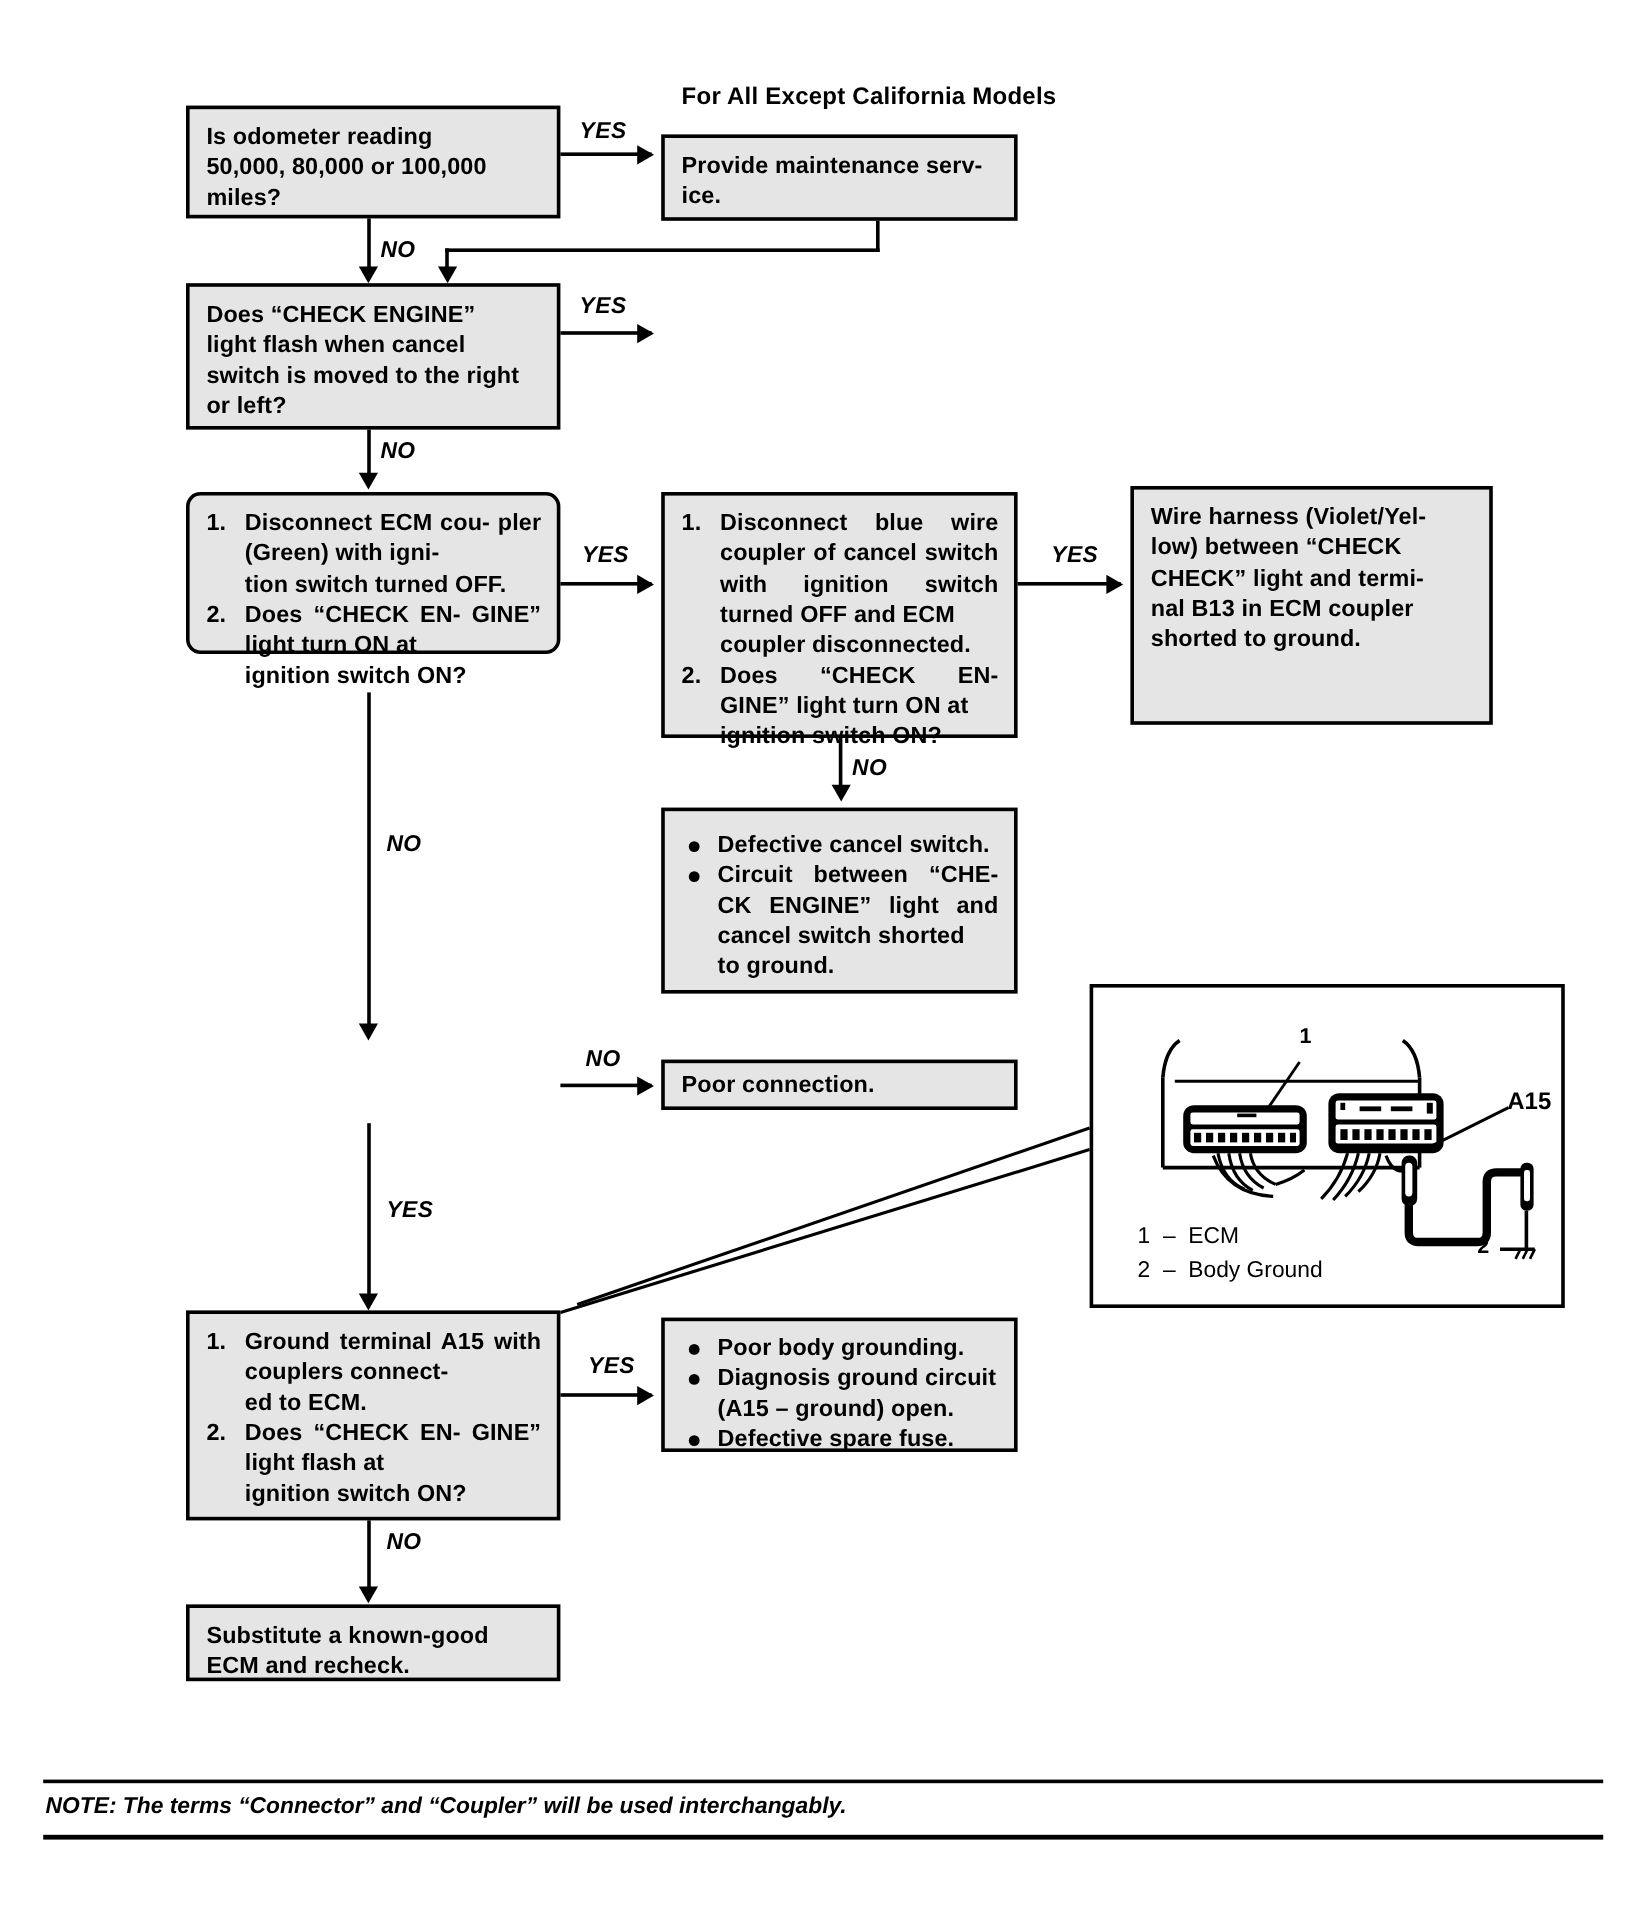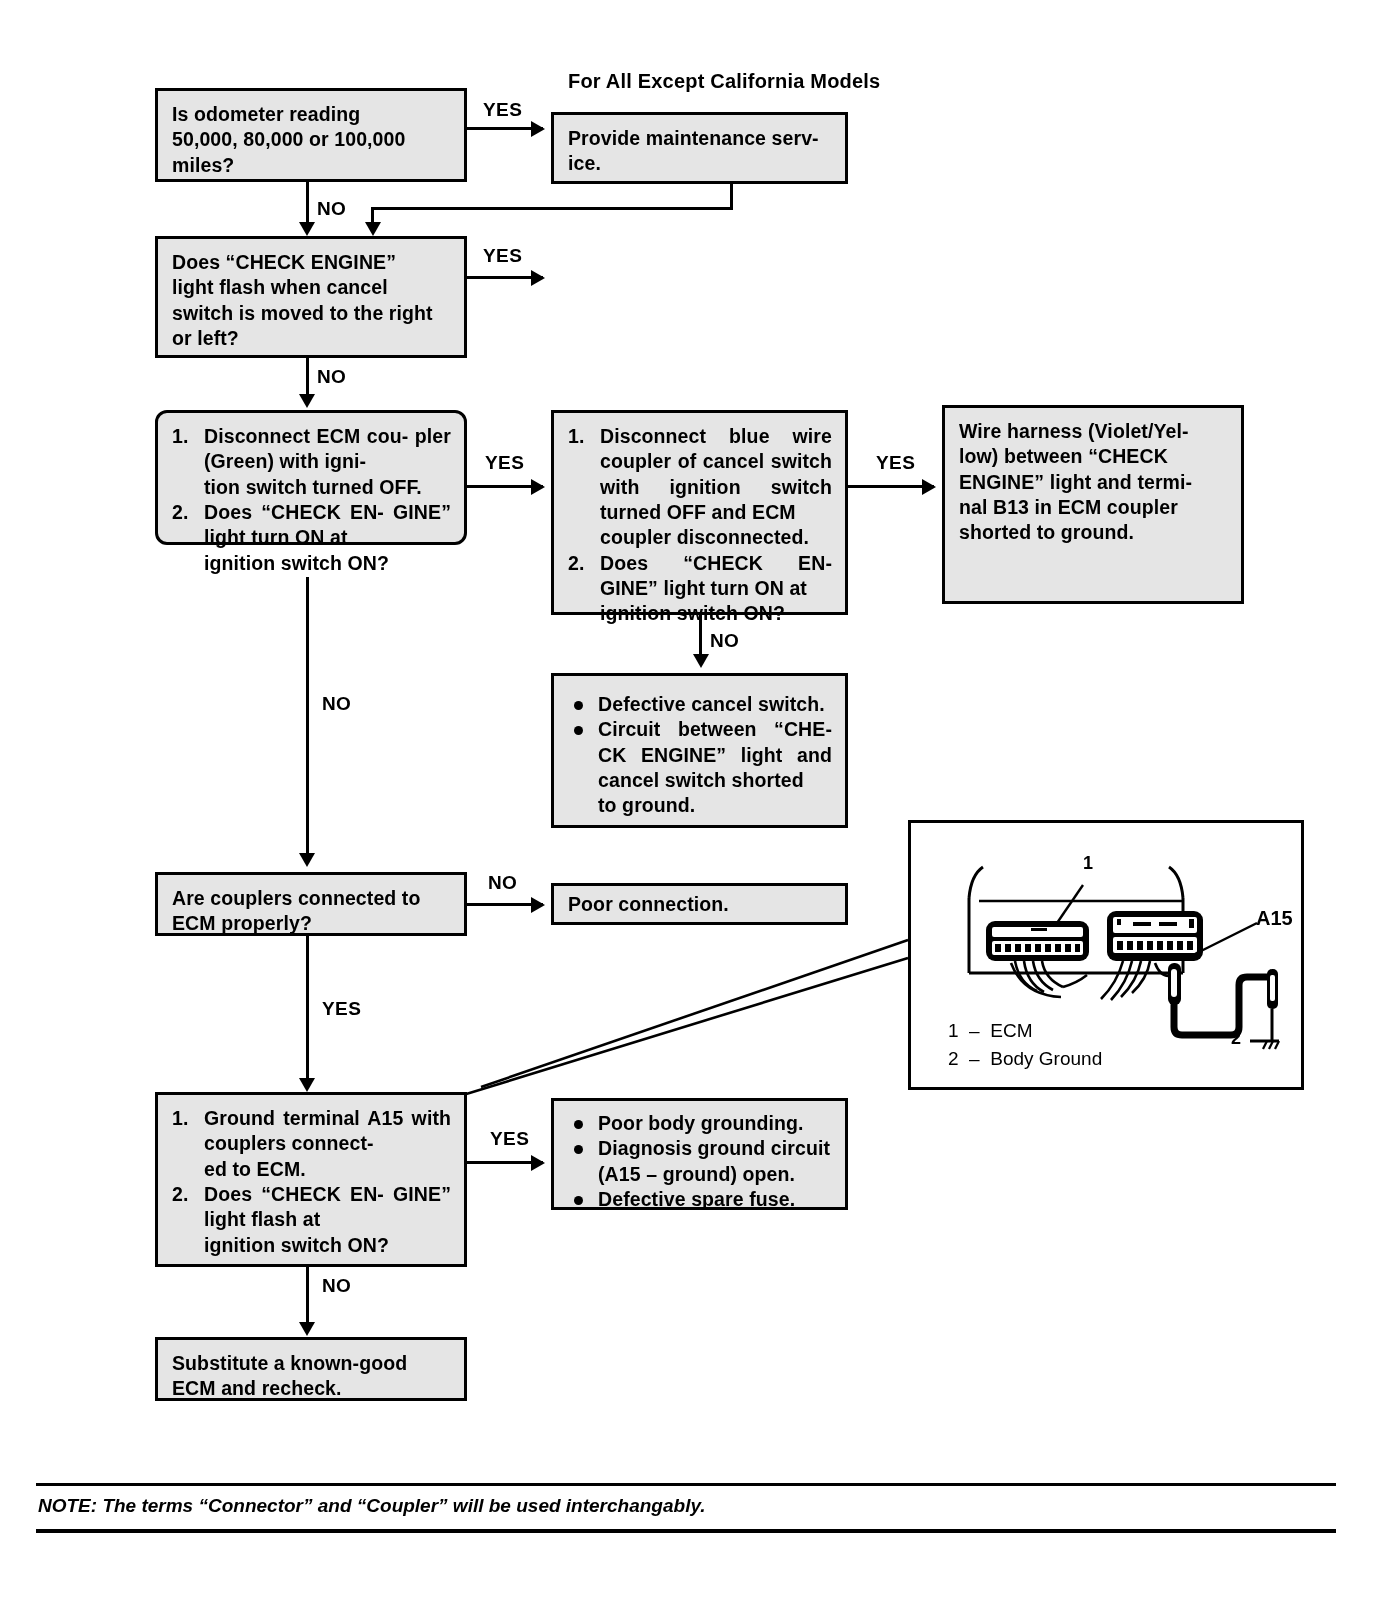--- a/index.html
+++ b/index.html
@@ -119,20 +119,21 @@
     border-top: 8px solid transparent;
     border-bottom: 8px solid transparent;
     border-left: 14px solid #000;
   }
   .elabel {
     position: absolute;
     font-size: 19px;
     font-weight: bold;
     letter-spacing: 0.4px;
     white-space: nowrap;
+    font-style: italic;
   }
 
   
   .illus {
     position: absolute;
     box-sizing: border-box;
     border: 3px solid #000;
     background: #fff;
   }
   .illus-legend {
@@ -244,21 +245,21 @@
     </ol>
   </div>
 
   <div class="elabel" style="left:876px; top:452px;">YES</div>
   <div class="hline" style="left:848px; top:485px; width:86px;"></div>
   <div class="arrow-right" style="left:922px; top:479px;"></div>
 
   <div class="fbox" style="left:942px; top:405px; width:302px; height:199px;">
     <p>Wire  harness  (Violet/Yel-</p>
     <p>low)   between   “CHECK</p>
-    <p>ENGINE” light and termi-</p>
+    <p>CHECK” light and termi-</p>
     <p>nal  B13  in  ECM  coupler</p>
     <p class="last">shorted to ground.</p>
   </div>
 
   <div class="vline" style="left:699px; top:615px; height:48px;"></div>
   <div class="arrow-down" style="left:693px; top:654px;"></div>
   <div class="elabel" style="left:710px; top:630px;">NO</div>
 
   <div class="fbox" style="left:551px; top:673px; width:297px; height:155px; padding-top:16px;">
     <ul class="bullets">
@@ -271,24 +272,20 @@
         <span>cancel   switch   shorted</span>
         <span class="lastline">to ground.</span>
       </li>
     </ul>
   </div>
 
   <div class="vline" style="left:306px; top:577px; height:285px;"></div>
   <div class="arrow-down" style="left:299px; top:853px;"></div>
   <div class="elabel" style="left:322px; top:693px;">NO</div>
 
-  <div class="fbox" style="left:155px; top:872px; width:312px; height:64px;">
-    <p>Are couplers connected  to</p>
-    <p class="last">ECM properly?</p>
-  </div>
 
   <div class="elabel" style="left:488px; top:872px;">NO</div>
   <div class="hline" style="left:467px; top:903px; width:76px;"></div>
   <div class="arrow-right" style="left:531px; top:897px;"></div>
 
   <div class="fbox" style="left:551px; top:883px; width:297px; height:42px; padding-top:6px;">
     <p class="last">Poor connection.</p>
   </div>
 
   <div class="vline" style="left:306px; top:936px; height:150px;"></div>

